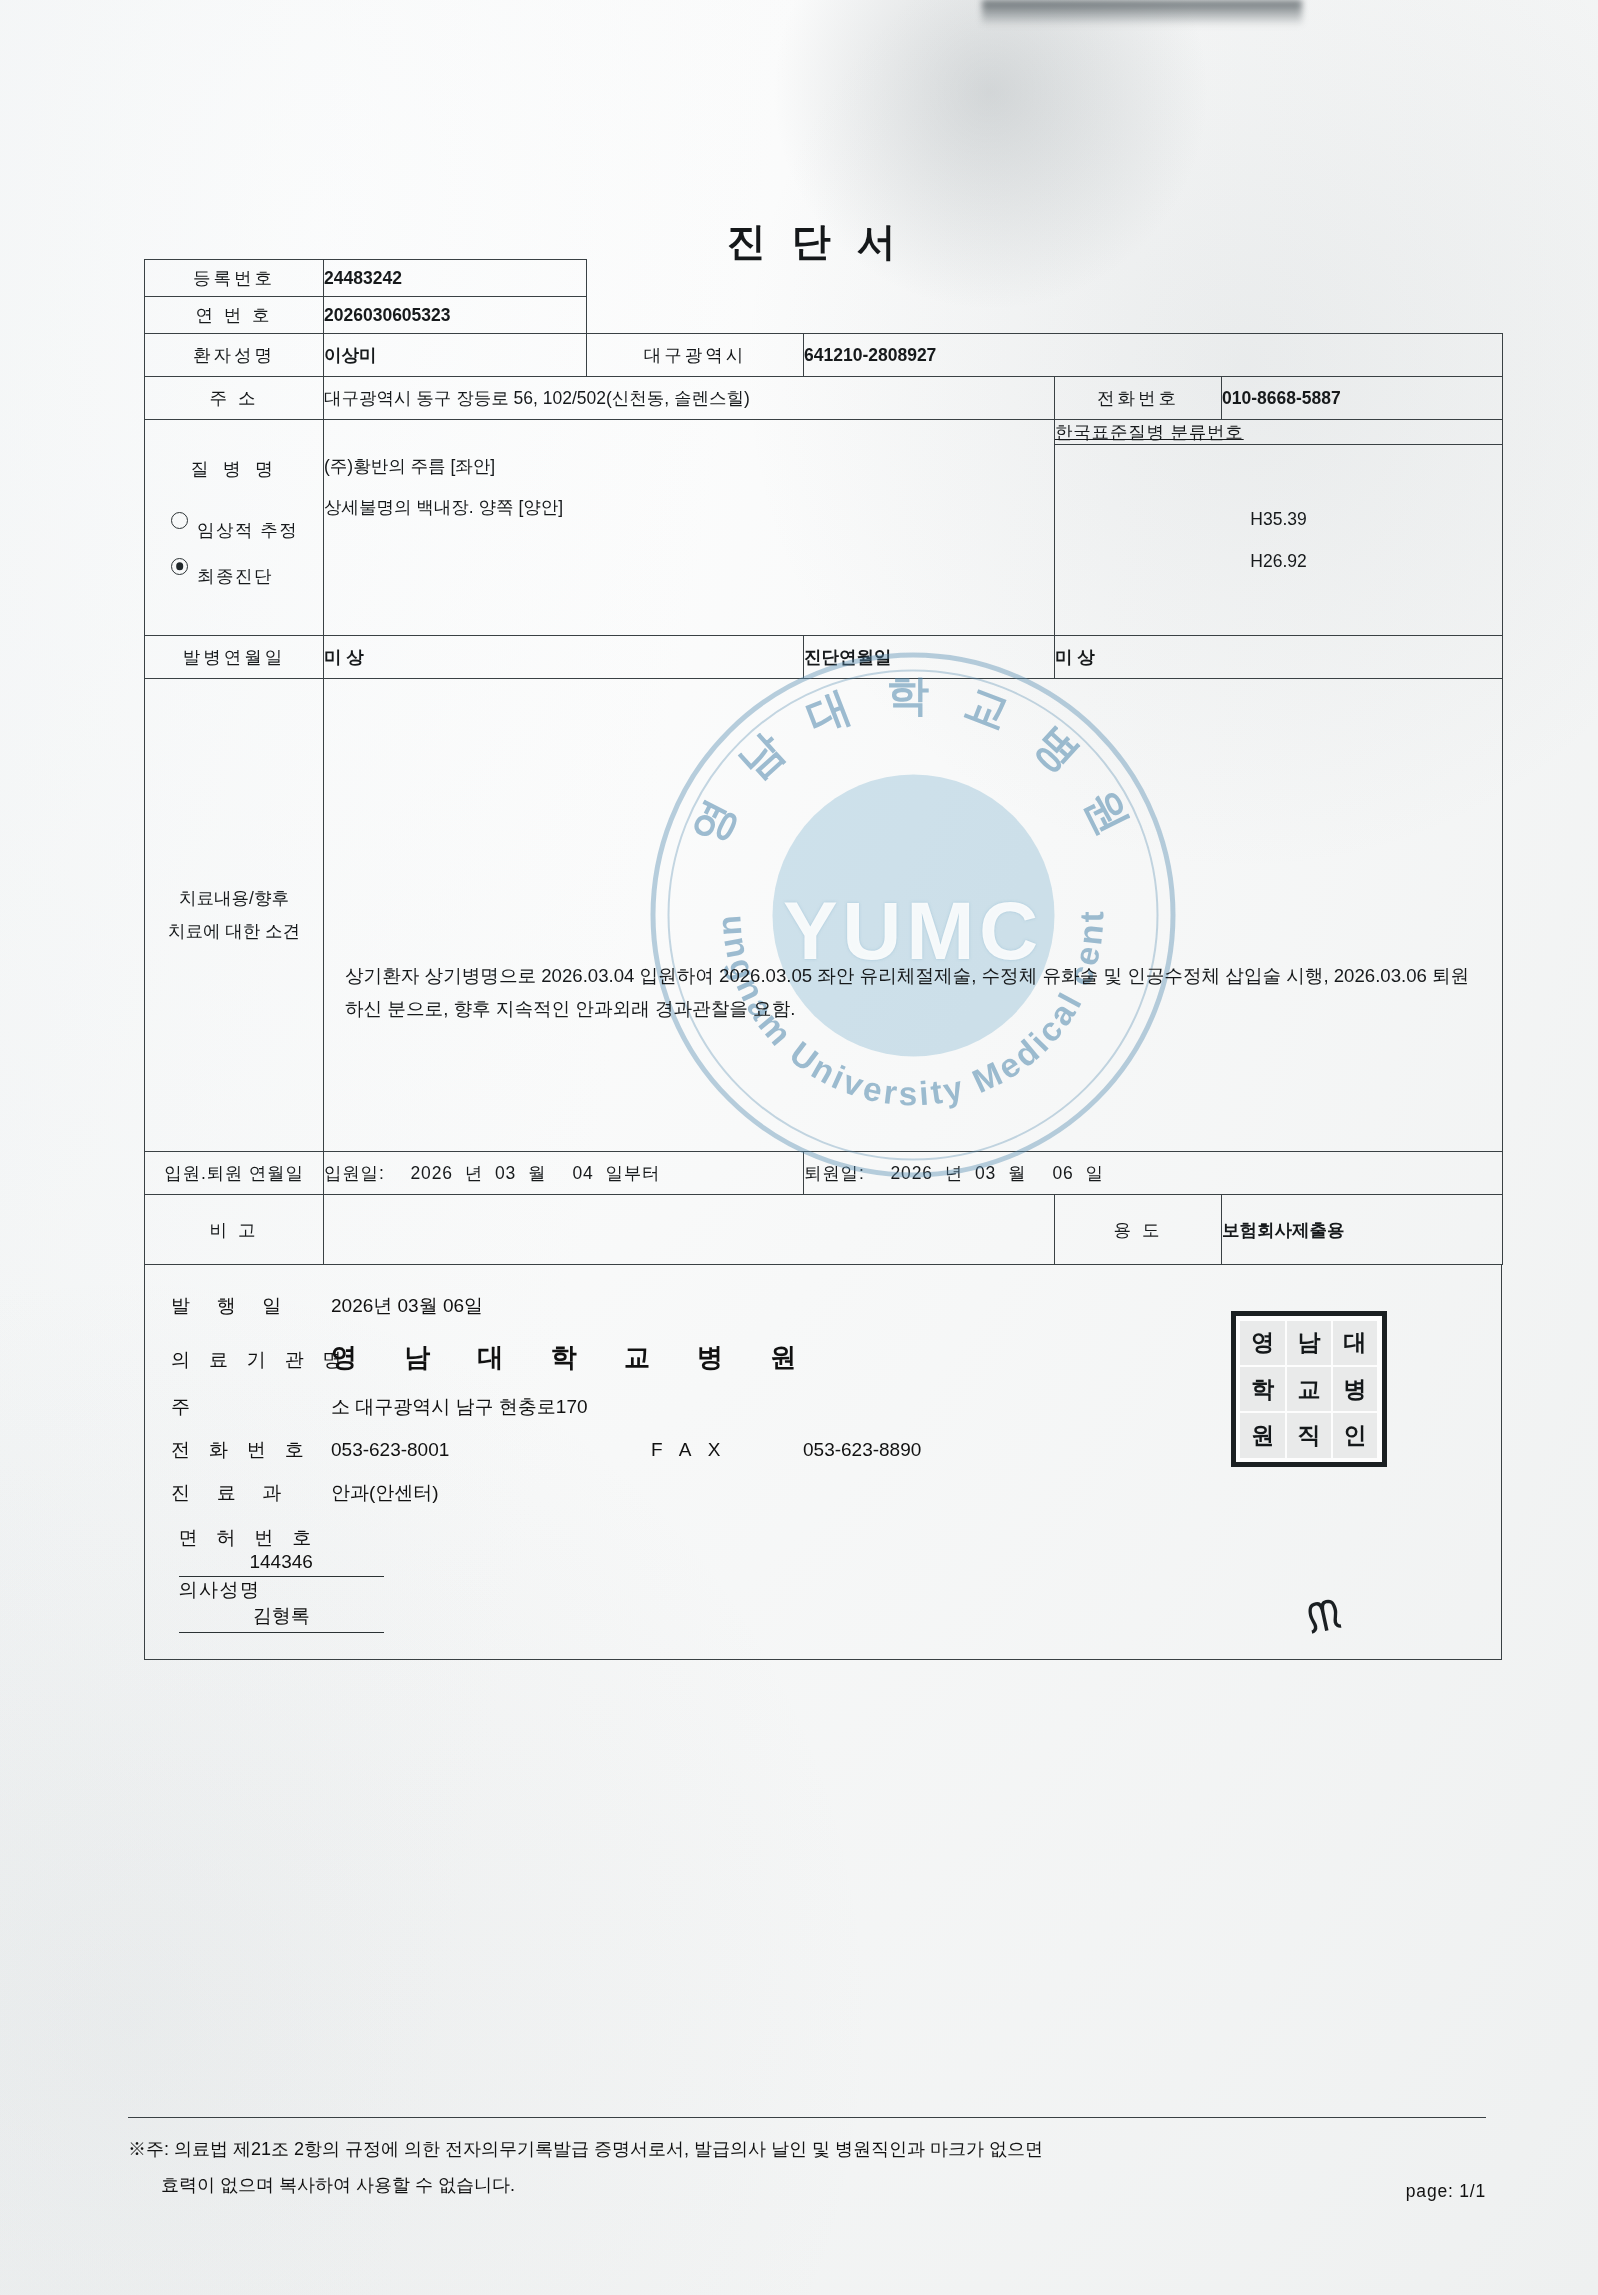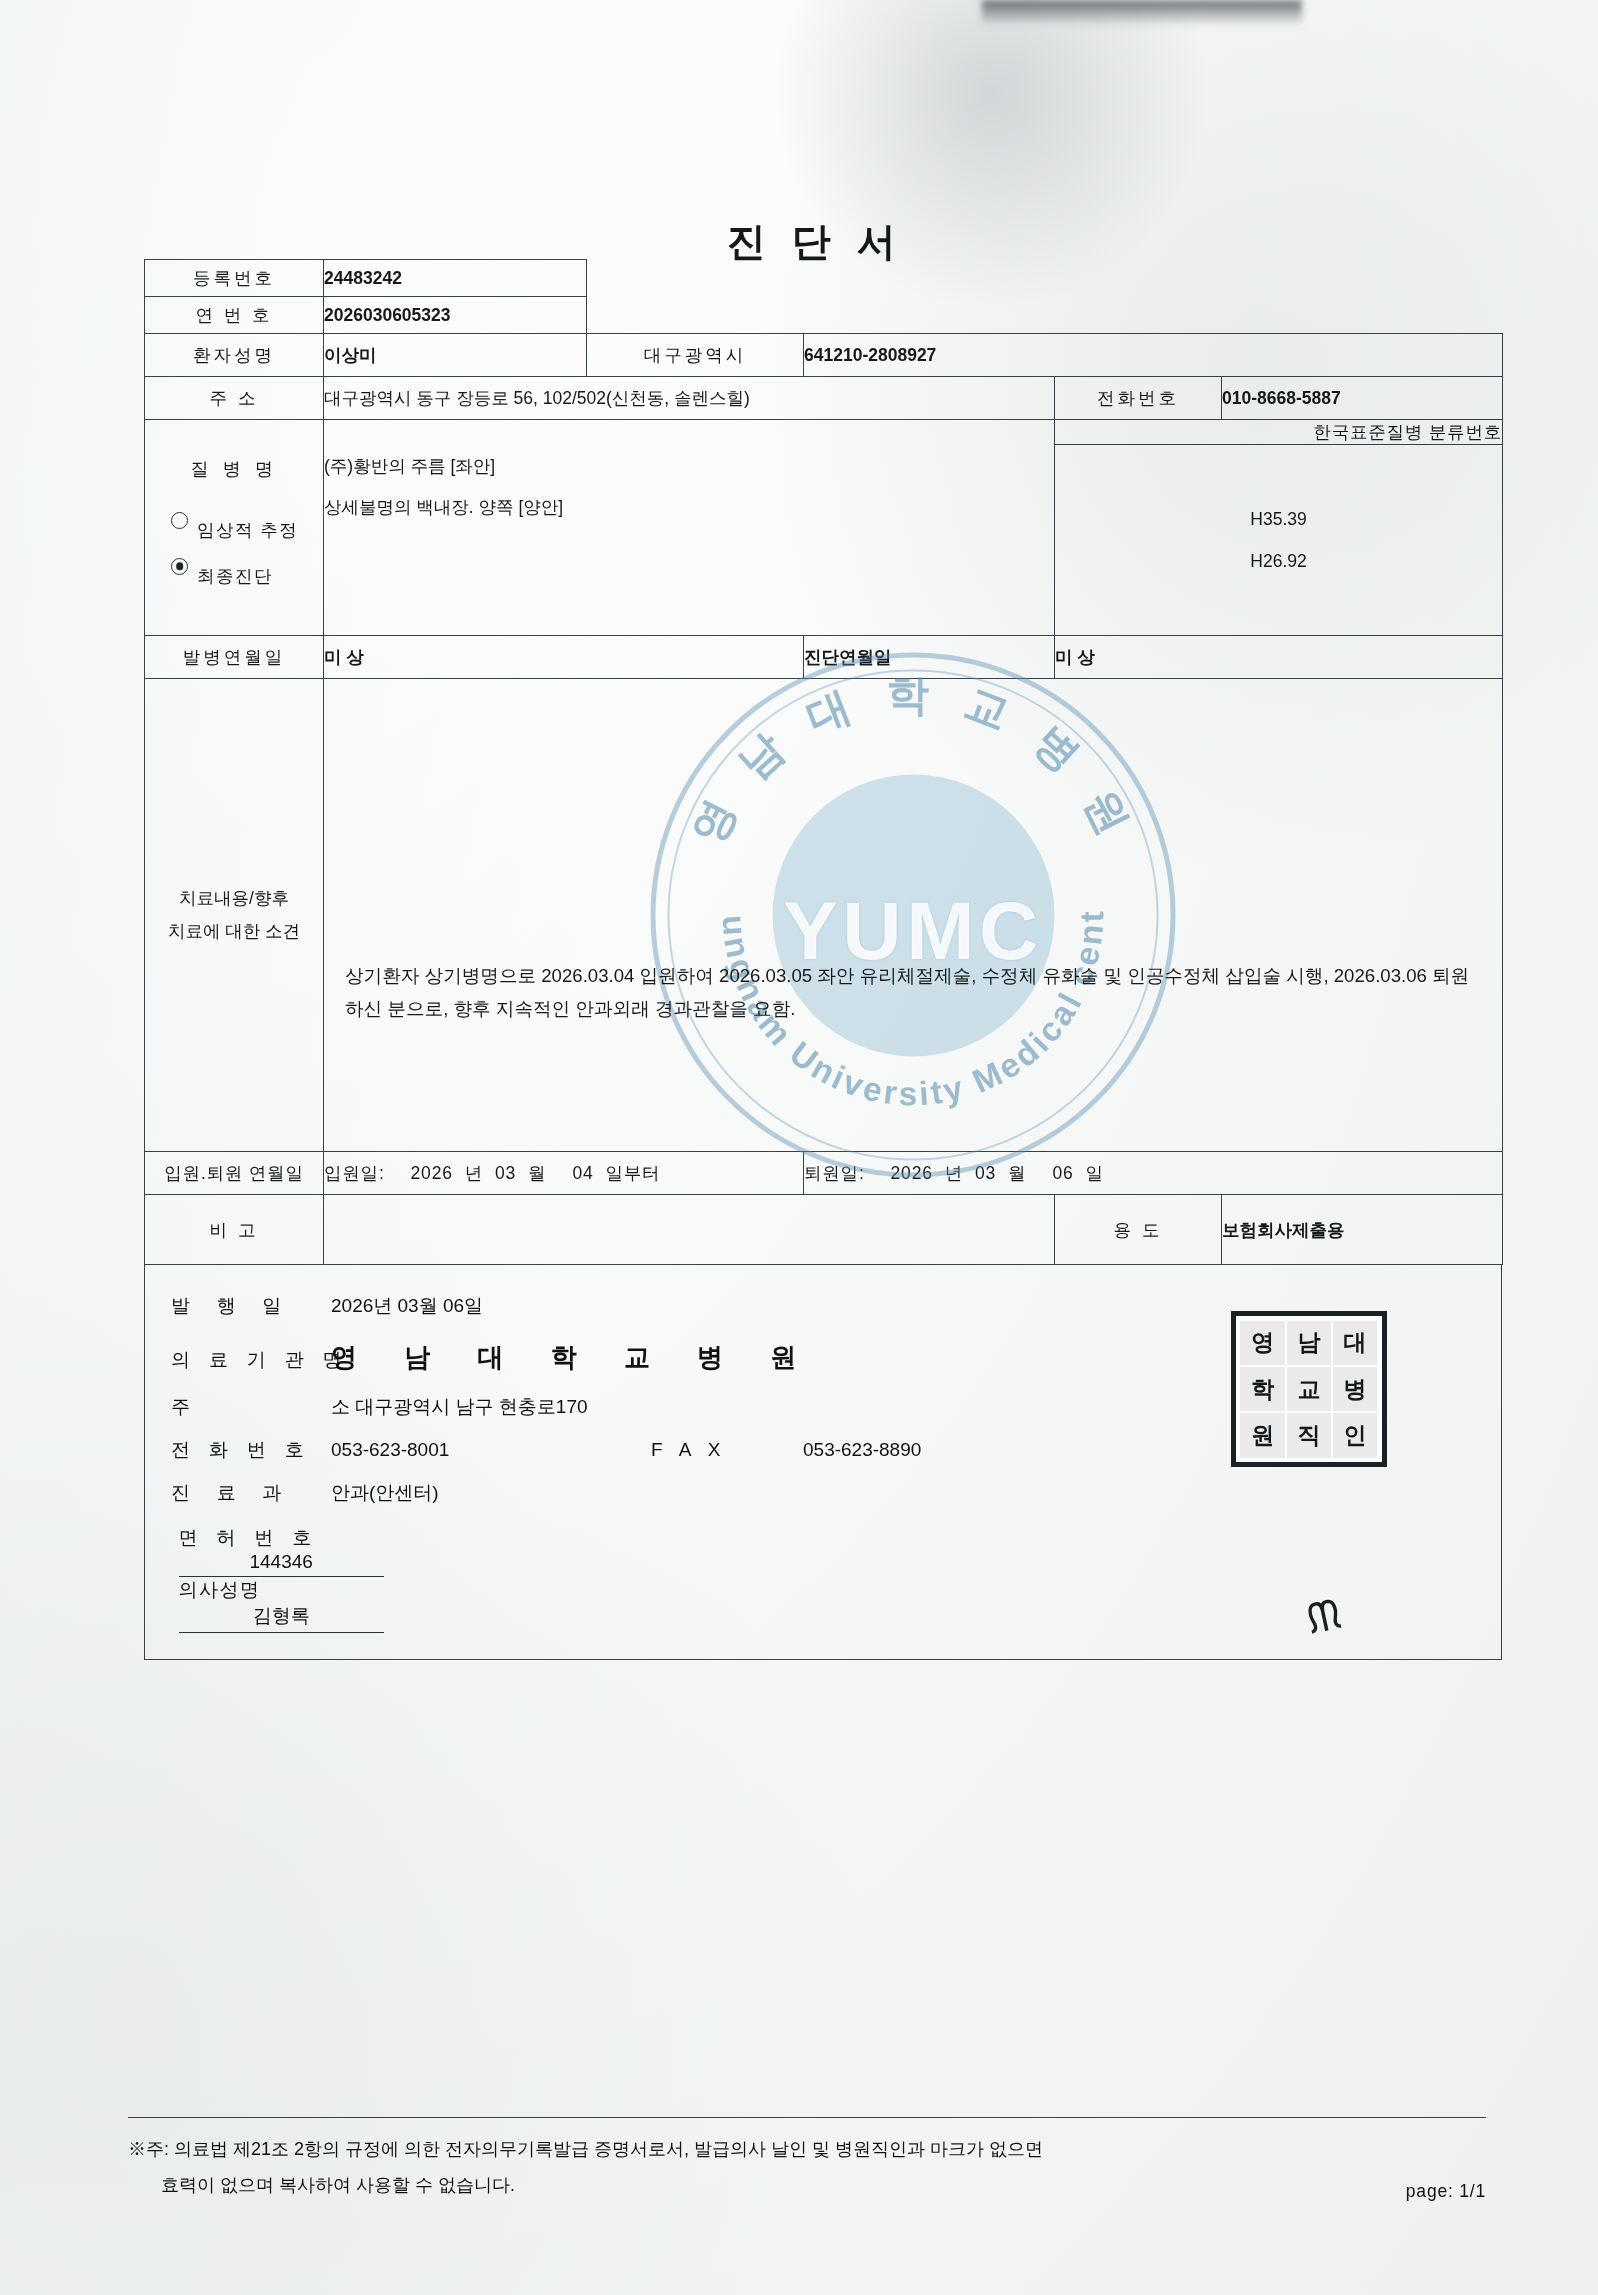--- a/index.html
+++ b/index.html
@@ -129,24 +129,25 @@
     background: #20272a;
     border-radius: 50%;
     transform: translate(-50%, -50%);
   }
   .disease-names {
     padding: 16.7px 20px;
     font-size: 18px;
     line-height: 2.35;
   }
   .kcd-head {
-    text-align: right;
+    text-align: left;
     font-size: 18px;
     padding: 10px 3px;
     letter-spacing: 0.8px;
+    text-decoration: underline;
   }
   .kcd-codes {
     text-align: center;
     font-size: 18px;
     line-height: 2.4;
     padding-top: 15px;
     vertical-align: top;
   }
 
   

